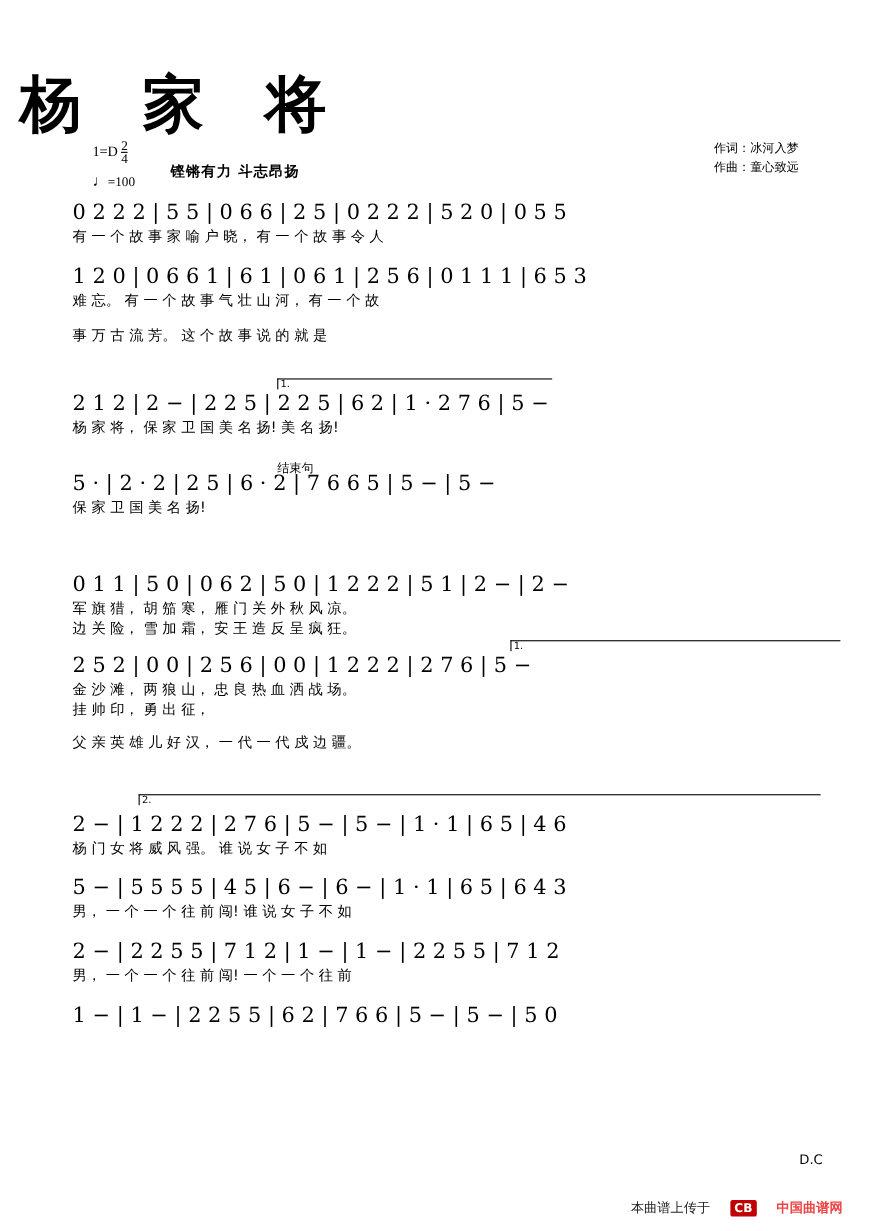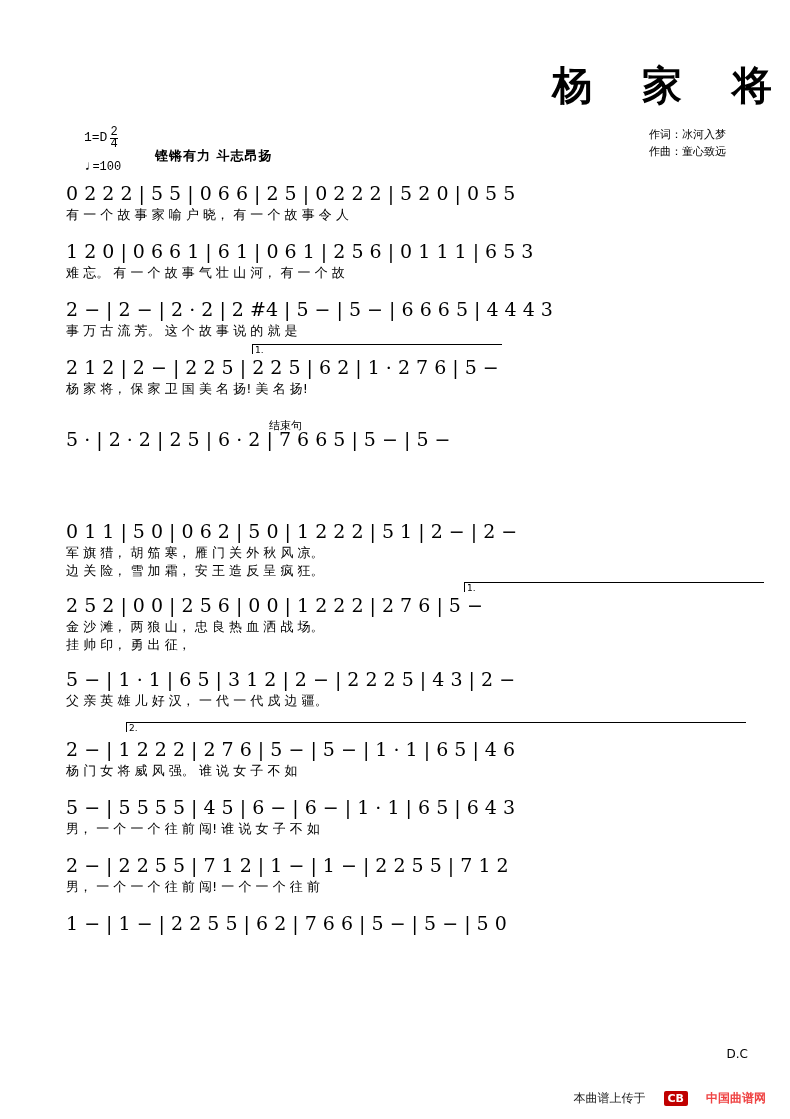--- a/index.html
+++ b/index.html
@@ -16,45 +16,45 @@
     overflow: hidden;
   }
   .sheet {
     position: absolute;
     inset: 0;
   }
   
   .title {
     position: absolute;
     top: 58px; left: 0; right: 0;
-    text-align: right;
+    text-align: left;
     font-family: "DejaVu Serif", "Liberation Serif", serif;
     font-weight: bold;
-    font-size: 40px;
+    font-size: 56px;
     letter-spacing: 18px;
     text-indent: 18px;
     color: #000;
   }
   
   .credits {
     position: absolute;
     right: 64px;
     top: 126px;
     text-align: left;
     font-size: 11px;
     line-height: 17px;
     font-family: "DejaVu Sans", "Liberation Sans", sans-serif;
   }
   
   .keyblock {
     position: absolute;
     left: 84px;
     top: 130px;
     font-size: 13px;
-    font-family: Liberation Mono, monospace;
+    font-family: Liberation Serif, serif;
   }
   .keyblock .keyline {
     display: flex;
     align-items: flex-start;
     gap: 3px;
   }
   .meter {
     display: inline-block;
     text-align: center;
     line-height: 11px;
@@ -189,50 +189,49 @@
       <div class="notes">0 2 2 2 | 5 5 | 0 6 6 | 2 5 | 0 2 2 2 | 5 2 0 | 0 5 5</div>
       <div class="lyrics">有 一 个   故 事    家 喻  户 晓，  有 一 个  故 事      令 人</div>
     </div>
 
     <div class="row">
       <div class="notes">1 2 0 | 0 6 6 1 | 6 1 | 0 6 1 | 2 5 6 | 0 1 1 1 | 6 5 3</div>
       <div class="lyrics">难 忘。   有 一 个  故 事   气 壮  山  河，   有 一 个   故</div>
     </div>
 
     <div class="row">
-      <div class="notes">2 − | 2 − | 2 · 2 | 2 #4 | 5 − | 5 − | 6 6 6 5 | 4 4 4 3</div>
       <div class="lyrics">事      万  古  流   芳。    这 个 故 事   说 的 就 是</div>
     </div>
 
     <div class="row">
       <div class="volta" style="left:186px; top:-8px; width:250px;">1.</div>
       <div class="notes">2 1 2 | 2 − | 2 2 5 | 2 2 5 | 6 2 | 1 · 2 7 6 | 5 −</div>
       <div class="lyrics">杨 家 将，   保 家 卫 国  美 名 扬!  美   名   扬!</div>
     </div>
 
     <div class="row">
-      <div class="endline" style="left:186px; top:-6px;margin-left:17px;">结束句</div>
+      <div class="endline" style="left:186px; top:-6px;">结束句</div>
       <div class="notes" style="margin-top:14px">5 · | 2 · 2 | 2 5 | 6 · 2 | 7 6 6 5 | 5 − | 5 −</div>
+      <div class="lyrics">保 家   卫 国   美   名  扬!</div>
     </div>
 
     <div class="row" style="height:74px; margin-top:34px">
       <div class="notes">0 1 1 | 5 0 | 0 6 2 | 5 0 | 1 2 2 2 | 5 1 | 2 − | 2 −</div>
       <div class="lyrics">军 旗  猎，  胡 笳  寒，   雁 门 关 外   秋 风   凉。</div>
       <div class="lyrics lyrics2">边 关  险，  雪 加  霜，   安 王 造 反   呈 疯   狂。</div>
     </div>
 
     <div class="row" style="height:74px">
       <div class="volta" style="left:398px; top:-8px; width:300px;">1.</div>
       <div class="notes">2 5 2 | 0 0 | 2 5 6 | 0 0 | 1 2 2 2 | 2 7 6 | 5 −</div>
       <div class="lyrics">金 沙 滩，   两 狼 山，    忠 良 热 血   洒 战   场。</div>
       <div class="lyrics lyrics2">挂 帅 印，   勇 出 征，</div>
     </div>
 
     <div class="row">
-      <div class="notes">5 − | 1 · 1 | 6 5 | 3 1 2 | 2 − | 2 2 2 5 | 4 3 | 2 −</div>
       <div class="lyrics">父 亲  英 雄   儿 好 汉，    一 代 一 代   戍 边   疆。</div>
     </div>
 
     <div class="row" style="margin-top:12px">
       <div class="volta" style="left:60px; top:-12px; width:620px;">2.</div>
       <div class="notes">2 − | 1 2 2 2 | 2 7 6 | 5 − | 5 − | 1 · 1 | 6 5 | 4 6</div>
       <div class="lyrics">杨 门 女 将   威 风   强。      谁 说  女 子   不 如</div>
     </div>
 
     <div class="row">

